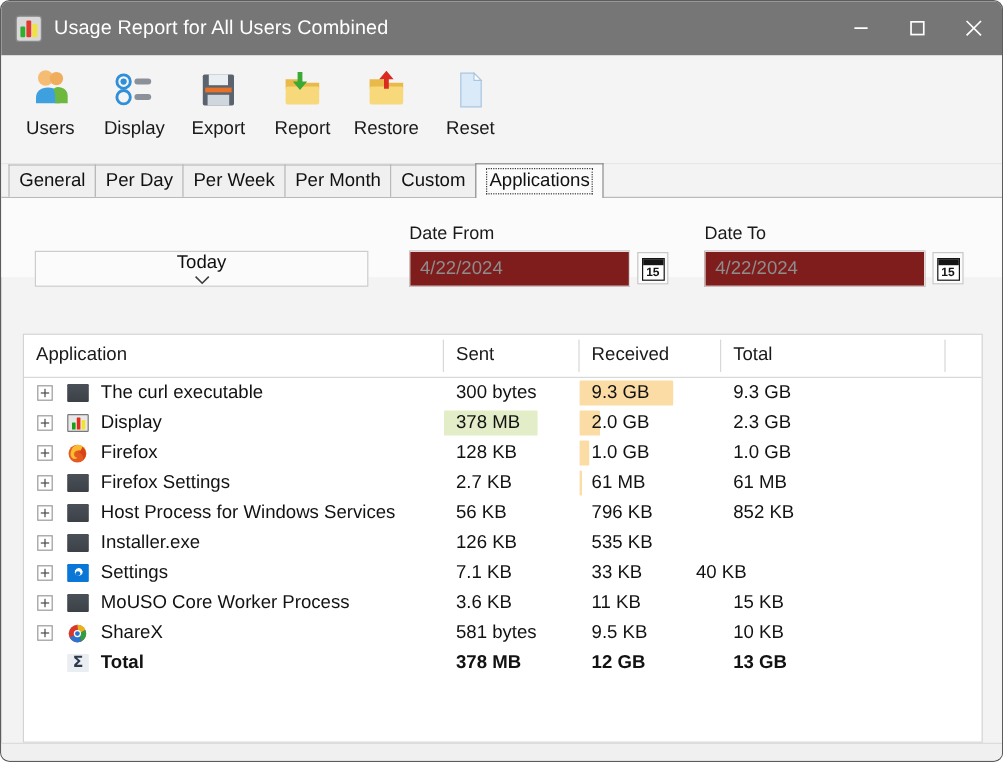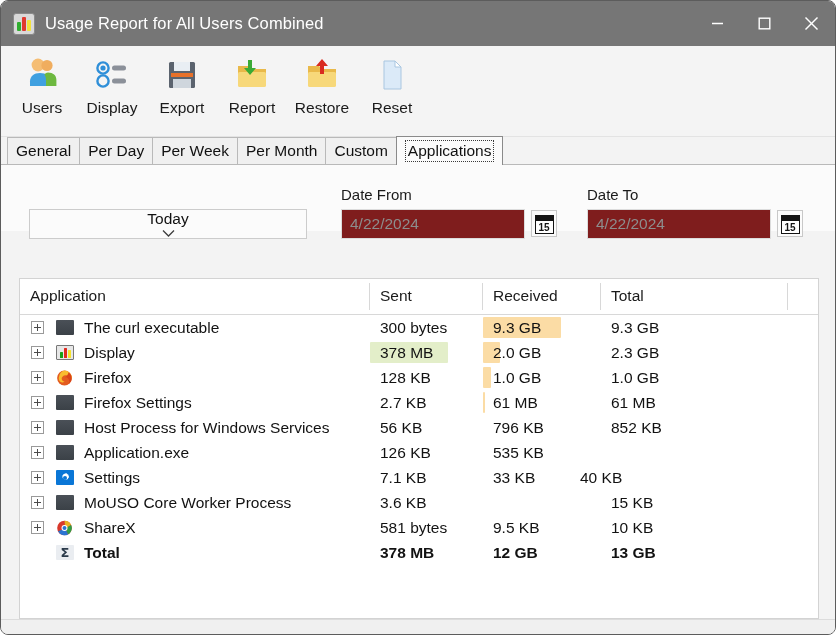--- a/index.html
+++ b/index.html
@@ -418,21 +418,21 @@
             <span class="txt">796 KB</span>
           </div>
           <div class="cell" style="left:581px;width:187px;">
             <span class="txt">852 KB</span>
           </div>
         </div>
         <div class="row">
           <div class="cname">
             <span class="plus"></span>
             <span class="appicon generic"></span>
-            <span class="appname">Application.exe</span>
+            <span class="appname">Installer.exe</span>
           </div>
           <div class="cell" style="left:350px;width:113px;">
             <span class="txt">126 KB</span>
           </div>
           <div class="cell" style="left:463px;width:118px;">
             <span class="txt">535 KB</span>
           </div>
         </div>
         <div class="row">
           <div class="cname">
@@ -456,20 +456,23 @@
           </div>
         </div>
         <div class="row">
           <div class="cname">
             <span class="plus"></span>
             <span class="appicon generic"></span>
             <span class="appname">MoUSO Core Worker Process</span>
           </div>
           <div class="cell" style="left:350px;width:113px;">
             <span class="txt">3.6 KB</span>
+          </div>
+          <div class="cell" style="left:463px;width:118px;">
+            <span class="txt">11 KB</span>
           </div>
           <div class="cell" style="left:581px;width:187px;">
             <span class="txt">15 KB</span>
           </div>
         </div>
         <div class="row">
           <div class="cname">
             <span class="plus"></span>
             <span class="appicon" style="background:none"><svg width="17" height="16" viewBox="0 0 17 16">
                 <circle cx="8.5" cy="8" r="7.3" fill="#d8382b"></circle>

